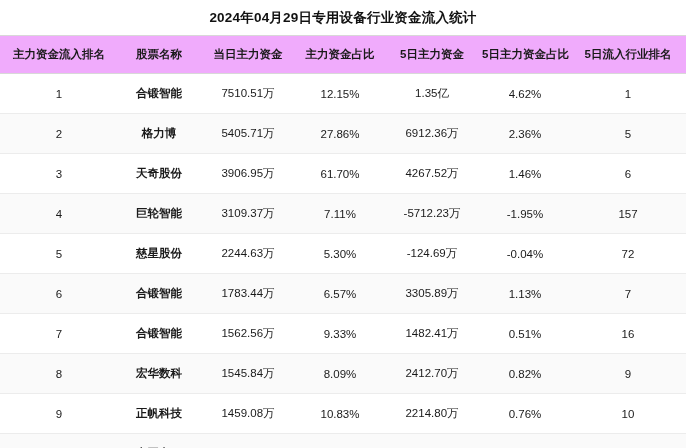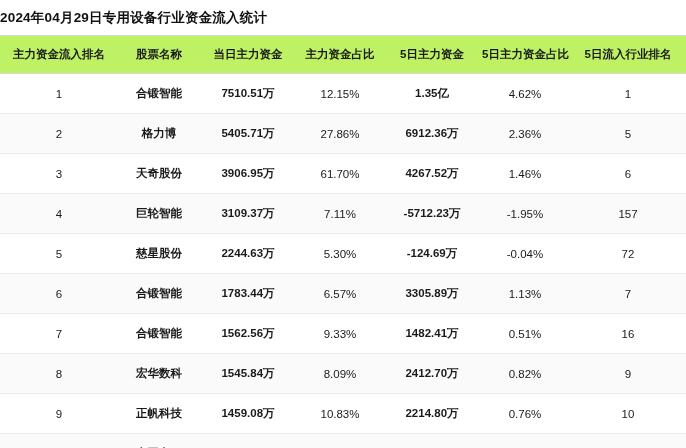--- a/index.html
+++ b/index.html
@@ -14,41 +14,41 @@
     color: #1a1a1a;
     overflow: hidden;
   }
   .page {
     width: 686px;
     height: 448px;
     position: relative;
     box-sizing: border-box;
   }
   .title {
-    text-align: left;
+    text-align: center;
     font-size: 13.5px;
     font-weight: bold;
     color: #111111;
     padding: 9px 0 8px 0;
     letter-spacing: 0.2px;
   }
   table.data {
     width: 686px;
     border-collapse: collapse;
     table-layout: fixed;
   }
   table.data th {
     font-size: 11.5px;
     font-weight: bold;
     color: #1a1a1a;
     text-align: center;
     padding: 11px 2px 11px 2px;
     border-top: 1px solid #d8d8d8;
     border-bottom: 1px solid #d8d8d8;
-    background: #bef264;
+    background: #f0abfc;
     white-space: nowrap;
   }
   table.data td {
     font-size: 11.5px;
     text-align: center;
     padding: 12px 2px 12px 2px;
     border-bottom: 1px solid #ececec;
     white-space: nowrap;
     color: #1a1a1a;
   }
@@ -57,21 +57,21 @@
   }
   td.rank, td.rank5 {
     font-weight: normal;
     color: #222222;
   }
   td.name {
     font-weight: bold;
     color: #111111;
   }
   td.num {
-    font-weight: bold;
+    font-weight: normal;
     color: #111111;
   }
   td.pct {
     font-weight: normal;
     color: #111111;
   }
   .col-rank { width: 118px; }
   .col-name { width: 82px; }
   .col-today { width: 96px; }
   .col-todaypct { width: 88px; }

